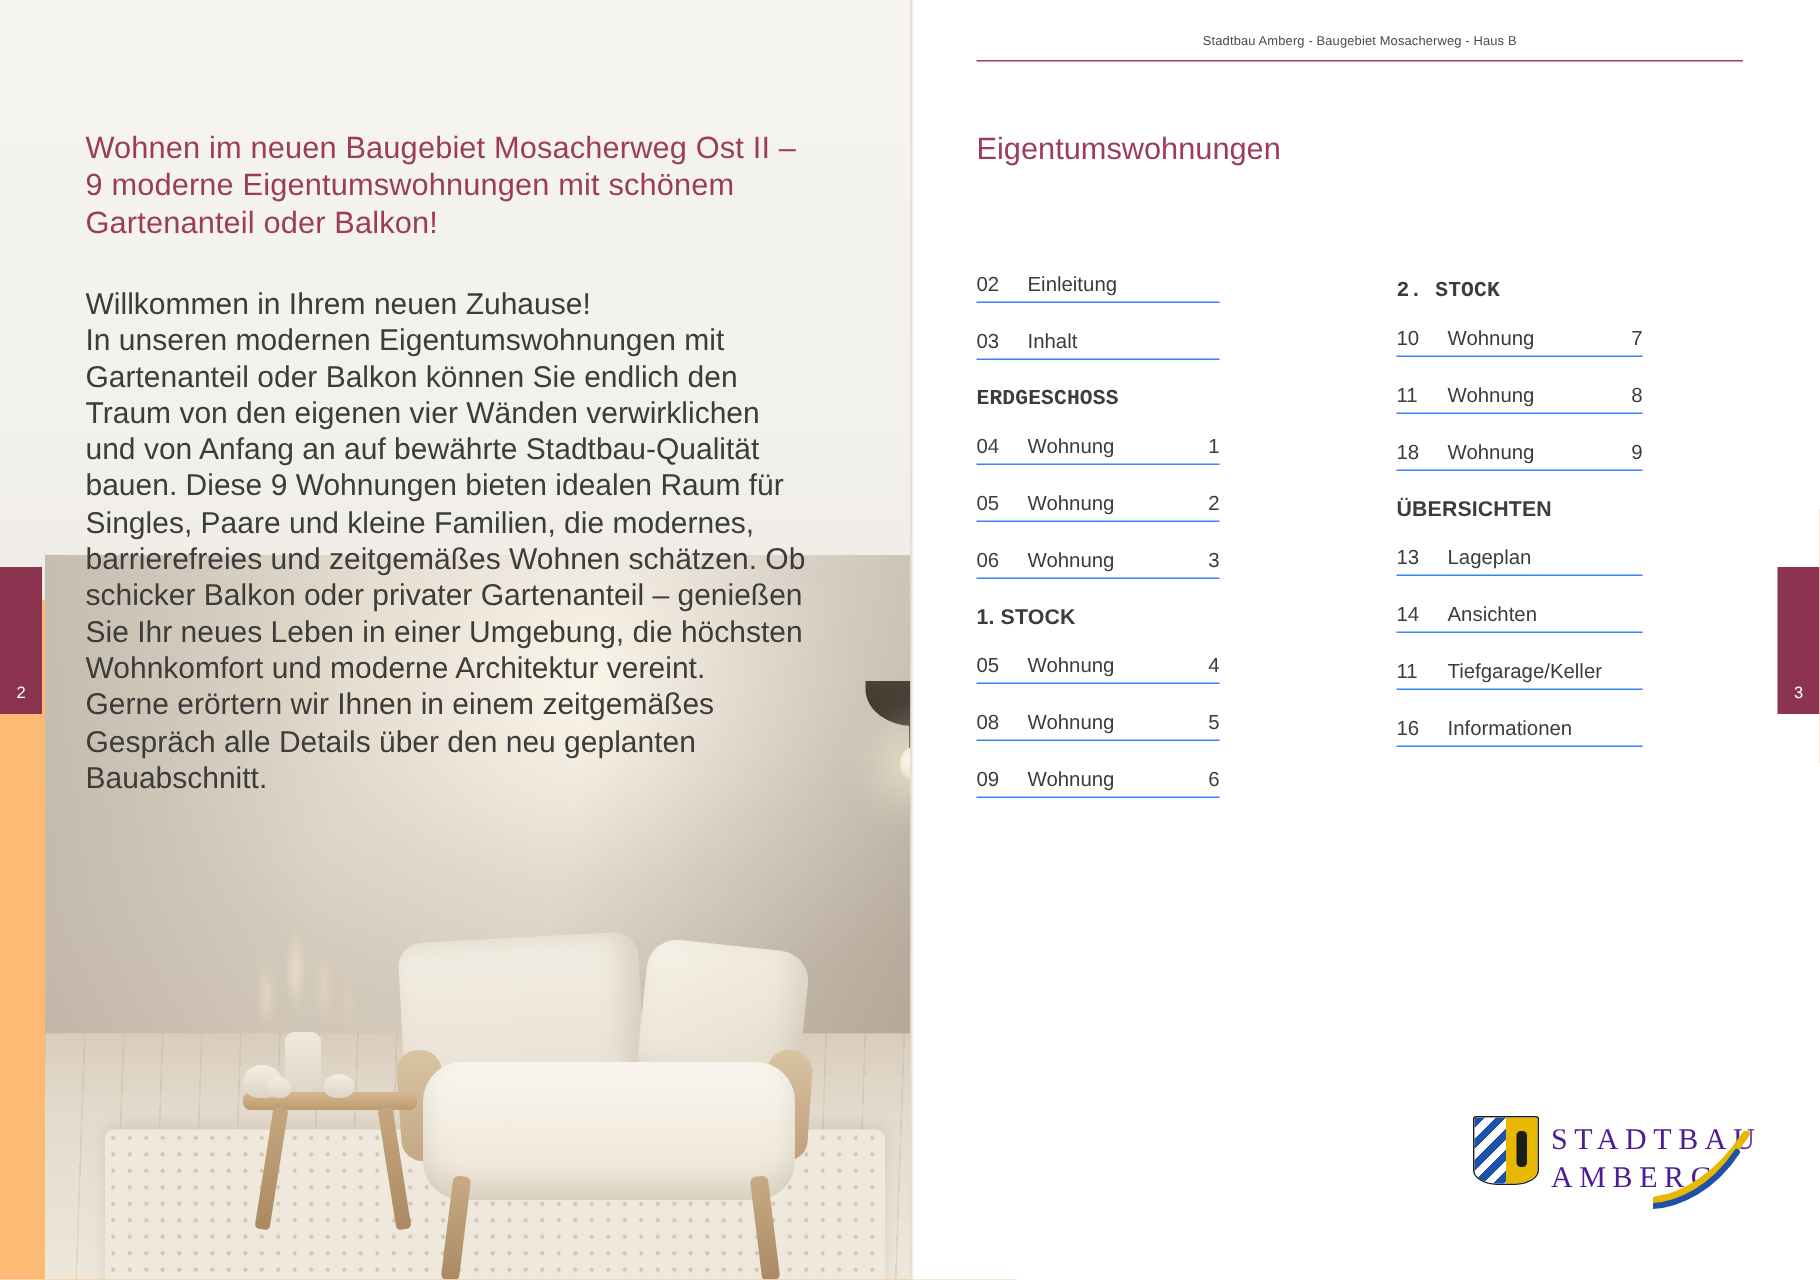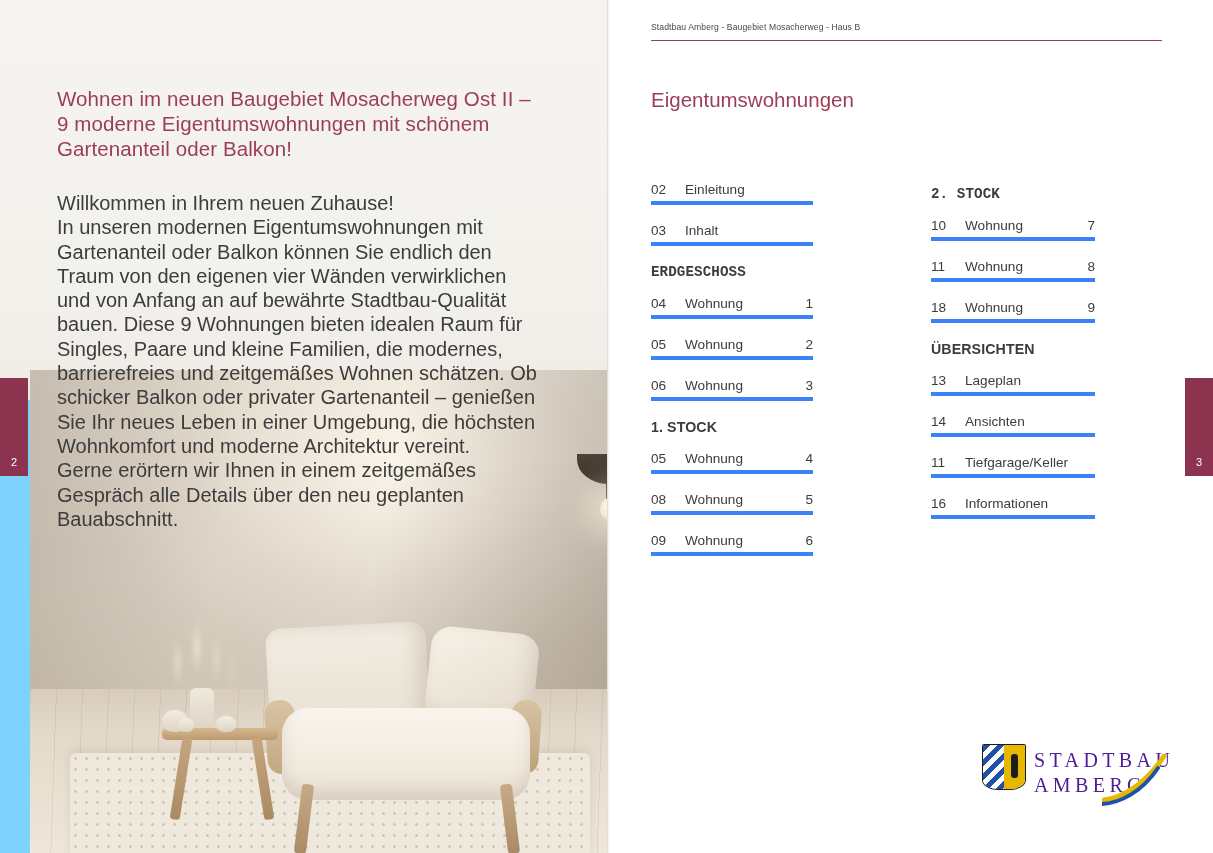--- a/index.html
+++ b/index.html
@@ -20,21 +20,21 @@
     height: 853px;
   }
 
   
   .page-left {
     position: absolute;
     left: 0;
     top: 0;
     width: 607px;
     height: 853px;
-    background: #7dd3fc;
+    background: #fdba74;
     overflow: hidden;
   }
   .page-left-bg-top {
     position: absolute;
     left: 0; top: 0;
     width: 607px; height: 400px;
     background: linear-gradient(180deg, #f6f4f0 0%, #f3f1ec 70%, #efece6 100%);
   }
   
   .photo {
@@ -242,21 +242,21 @@
     position: absolute;
     left: 607px; top: 0;
     width: 3px; height: 853px;
     background: linear-gradient(90deg, rgba(0,0,0,0.16) 0%, rgba(0,0,0,0.03) 60%, rgba(0,0,0,0) 100%);
     z-index: 9;
   }
   .runhead {
     position: absolute;
     left: 44px; top: 22px;
     width: 511px;
-    text-align: left;
+    text-align: center;
     font-size: 8.6px;
     color: #4a4a49;
     letter-spacing: 0.1px;
   }
   .runhead-rule {
     position: absolute;
     left: 44px; top: 40px;
     width: 511px; height: 1px;
     background: #9c3d57;
   }
@@ -273,21 +273,21 @@
     width: 520px;
     display: flex;
     gap: 118px;
   }
   .toc-col { width: 162px; }
   .toc-col.wide { width: 164px; }
 
   .toc-row {
     display: flex;
     align-items: baseline;
-    border-bottom: 4px solid #3b82f6;
+    border-bottom: 1px solid #3b82f6;
     padding: 0 0 4px 0;
     margin-bottom: 18px;
     font-size: 13.6px;
     color: #3c3c3b;
   }
   .toc-row .num {
     width: 34px;
     flex: none;
   }
   .toc-row .label {

